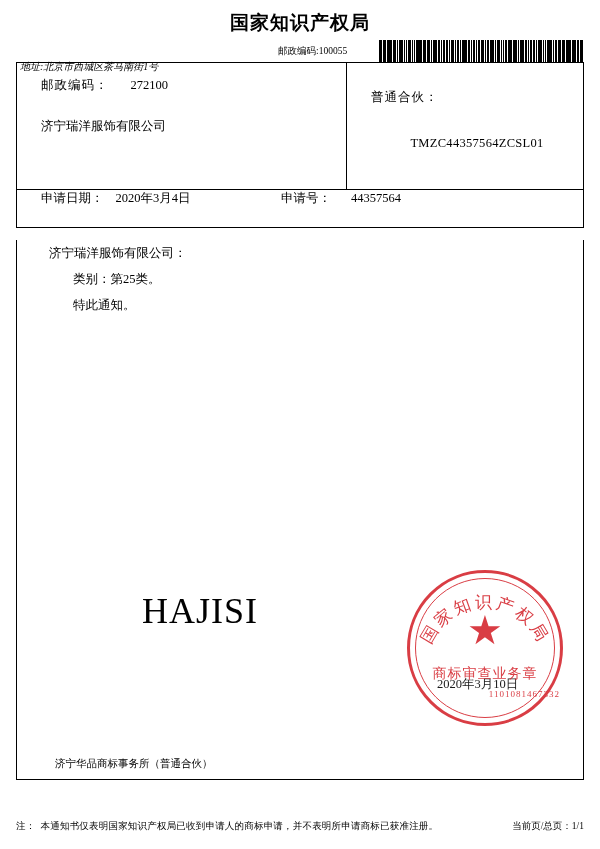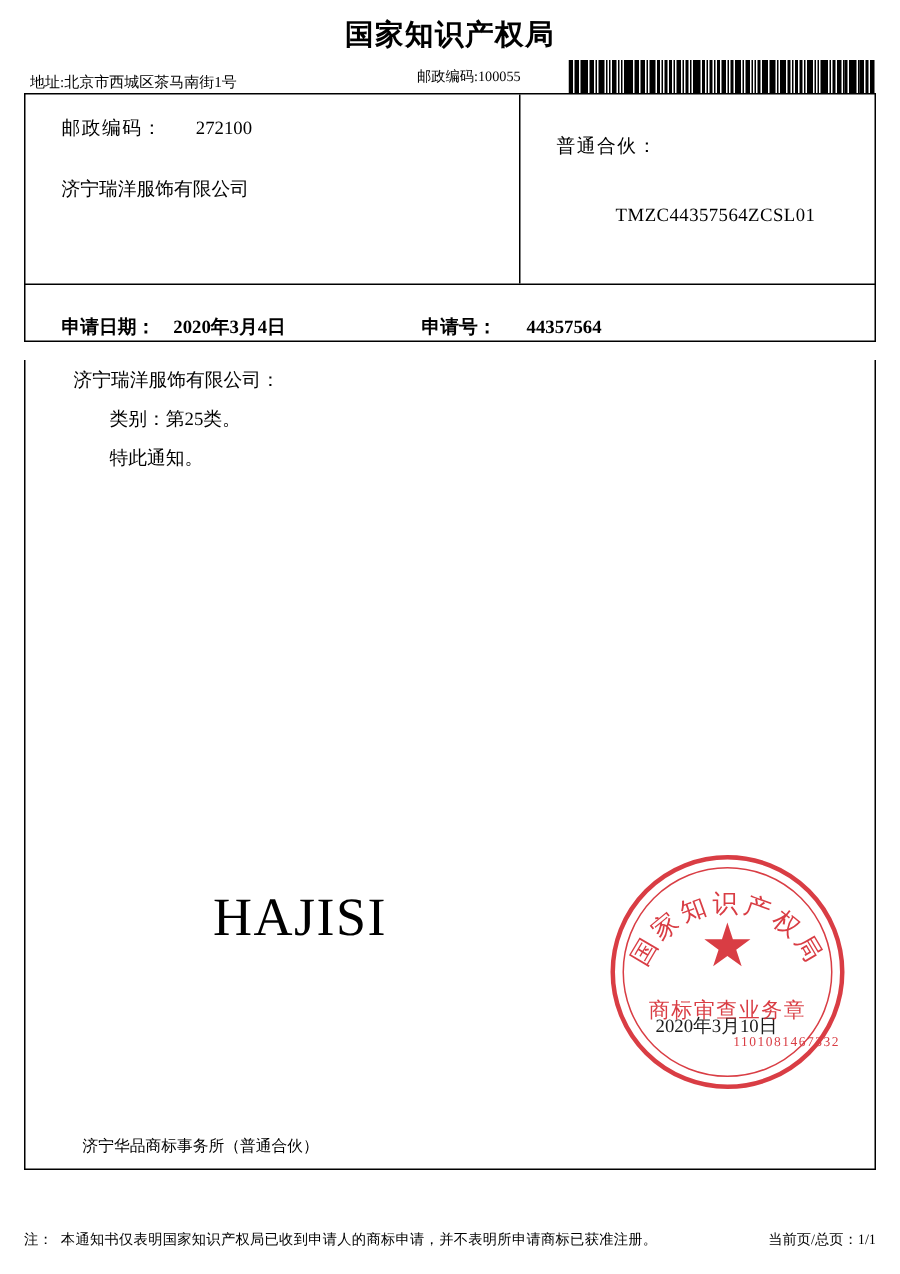--- a/index.html
+++ b/index.html
@@ -33,22 +33,23 @@
   .addr-row {
     position: relative;
     height: 22px;
     font-size: 10px;
     display: flex;
     align-items: center;
   }
   .addr-left {
     position: absolute;
     left: 4px;
-    top: 8px;
+    top: 20px;
     font-size: 10px;
+    font-style: italic;
   }
   .addr-post {
     position: absolute;
     left: 262px;
     top: 5px;
     font-size: 9.5px;
   }
   .barcode {
     position: absolute;
     right: 0px;
@@ -101,27 +102,26 @@
   }
   .top-right .wenhao-val {
     margin-top: 30px;
     text-align: center;
     font-size: 12.5px;
     letter-spacing: 0.3px;
   }
   .mid-block {
     display: flex;
     height: 38px;
-    align-items: flex-end;
+    align-items: flex-start;
     border: 1px solid #000;
     border-top: none;
     box-sizing: border-box;
     width: 568px;
     font-size: 12.5px;
-    font-weight: bold;
   }
   .mid-left {
     width: 246px;
     padding-left: 24px;
     box-sizing: border-box;
   }
   .mid-left .val { margin-left: 12px; }
   .mid-right {
     flex: 1;
     padding-left: 18px;

